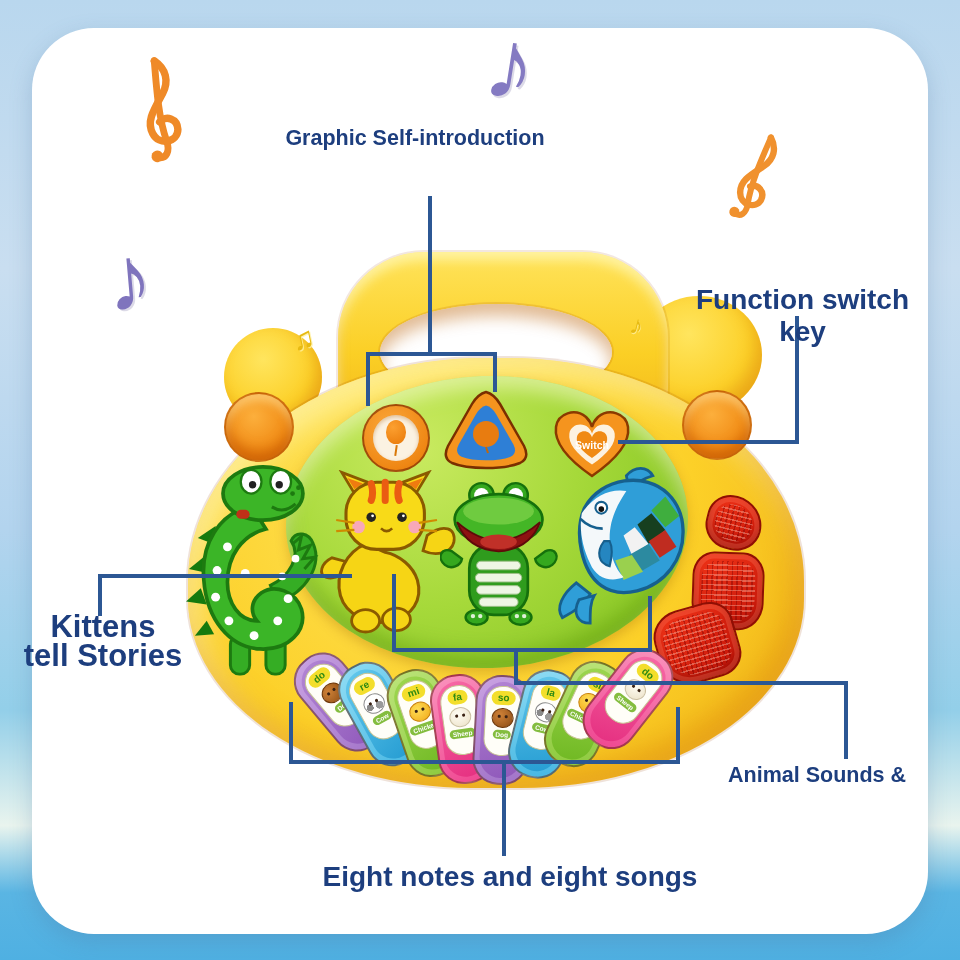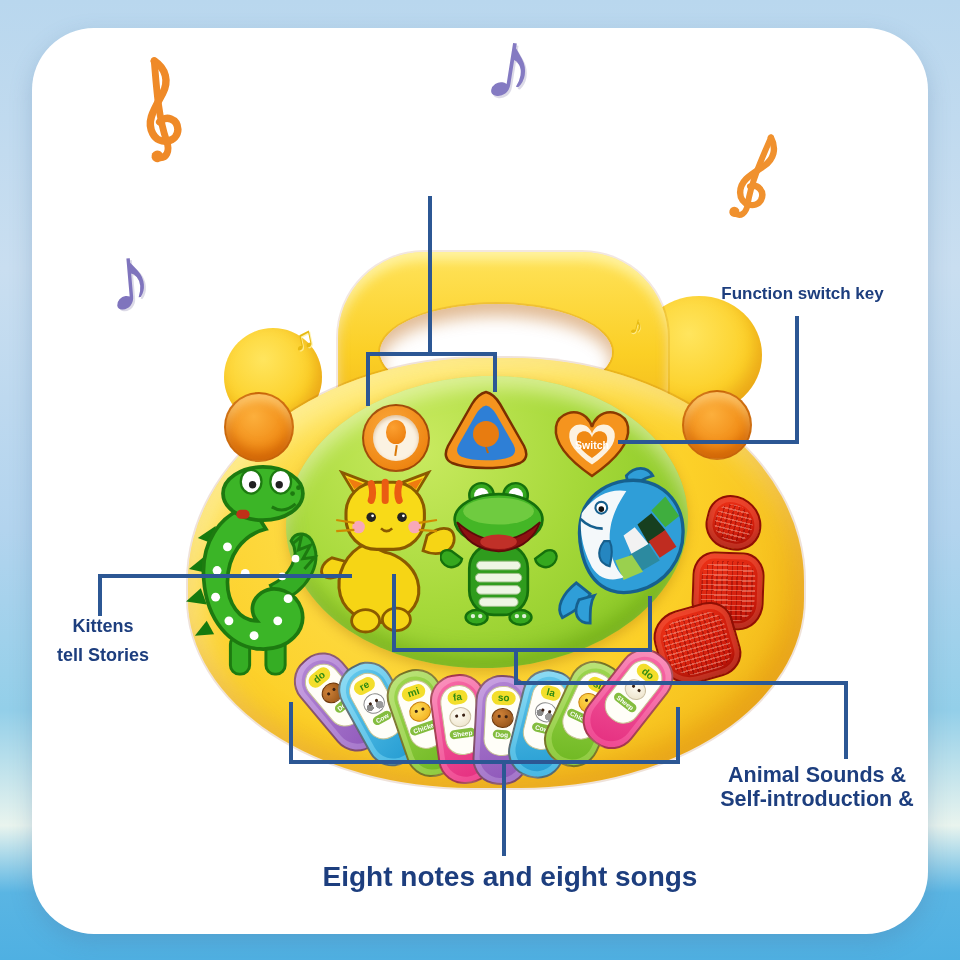--- a/index.html
+++ b/index.html
@@ -320,27 +320,27 @@
 <div class="abs lline" style="left:648px;top:596px;width:4px;height:56px;"></div>
 <div class="abs lline" style="left:514px;top:648px;width:4px;height:37px;"></div>
 <div class="abs lline" style="left:514px;top:681px;width:334px;height:4px;"></div>
 <div class="abs lline" style="left:844px;top:681px;width:4px;height:78px;"></div>
 <div class="abs lline" style="left:289px;top:702px;width:4px;height:62px;"></div>
 <div class="abs lline" style="left:289px;top:760px;width:391px;height:4px;"></div>
 <div class="abs lline" style="left:676px;top:707px;width:4px;height:57px;"></div>
 <div class="abs lline" style="left:502px;top:760px;width:4px;height:96px;"></div>
 
 <div class="abs lbl" style="left:250px;top:126px;width:330px;font-size:21.5px;line-height:25px;">
-</div>
-<div class="abs lbl" style="left:695px;top:284px;width:215px;font-size:17px;">
+  <div>Graphic Self-introduction</div>
+</div>
+<div class="abs lbl" style="left:695px;top:284px;width:215px;font-size:28px;">
   <div>Function switch key</div>
 </div>
-<div class="abs lbl" style="left:22px;top:612px;width:162px;font-size:18px;line-height:29px;">
+<div class="abs lbl" style="left:22px;top:612px;width:162px;font-size:31px;line-height:29px;">
   <div>Kittens</div>
   <div>tell Stories</div>
 </div>
 <div class="abs lbl" style="left:700px;top:763px;width:234px;font-size:21.5px;line-height:24px;">
   <div>Animal Sounds &amp;</div>
-  <div>Self-introduction &amp;</div>
 </div>
 <div class="abs lbl" style="left:320px;top:861px;width:380px;font-size:28px;">
   <div>Eight notes and eight songs</div>
 </div>
 
 </body></html>

